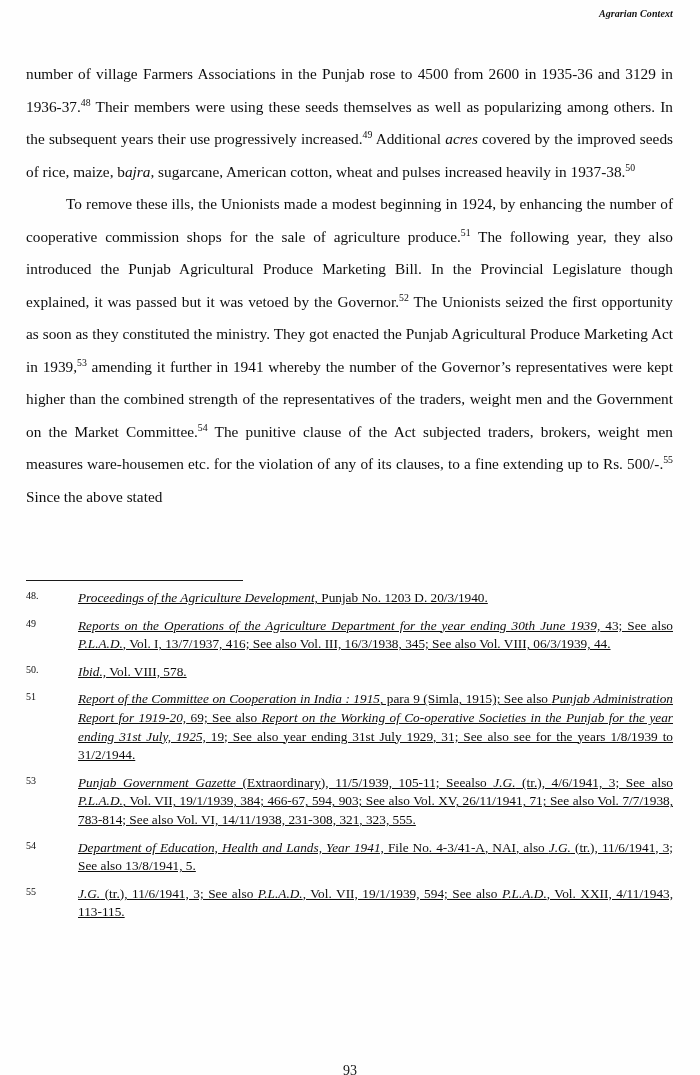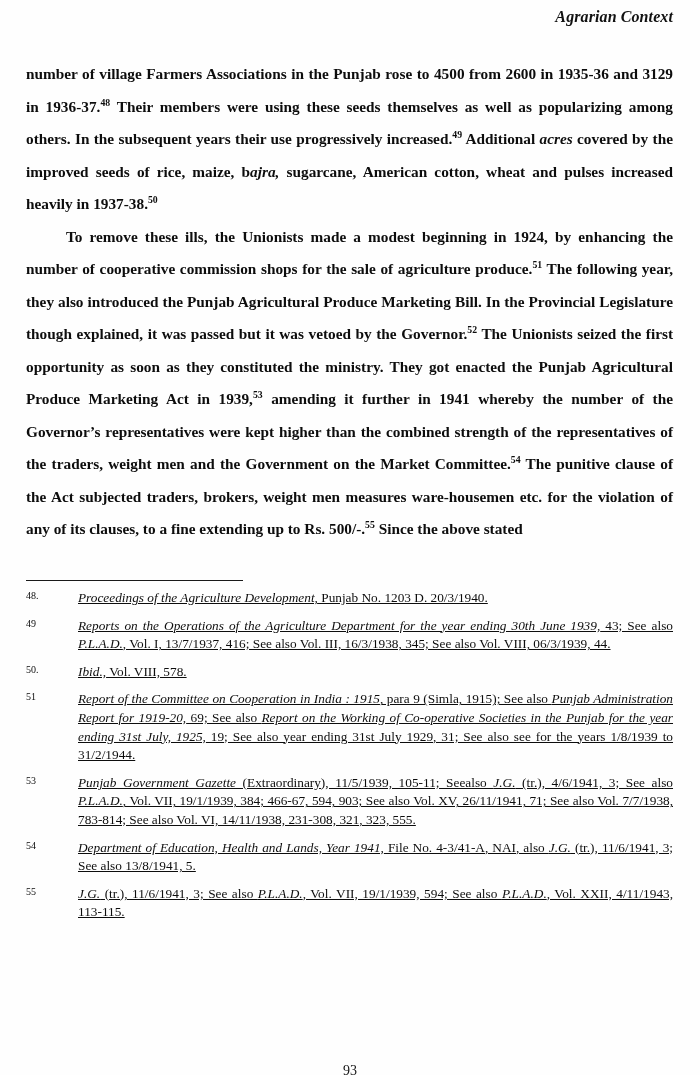--- a/index.html
+++ b/index.html
@@ -19,40 +19,39 @@
 
   
   .running-head {
     position: absolute;
     top: 8px;
     left: 26px;
     right: 27px;
     text-align: right;
     font-style: italic;
     font-weight: bold;
-    font-size: 16px;
+    font-size: 10px;
     letter-spacing: 0.1px;
     color: #111;
   }
 
   
   .body-block {
     position: absolute;
     top: 58px;
     left: 26px;
     width: 647px;
   }
   p.para {
     margin: 0;
     text-align: justify;
     text-justify: inter-word;
     font-size: 15.3px;
     line-height: 32.5px;
     text-indent: 0;
-    font-weight: bold;
   }
   p.para.indent {
     text-indent: 40px;
   }
   p.para + p.para {
     margin-top: 0;
   }
   .it { font-style: italic; }
   sup.fn {
     font-size: 0.64em;

